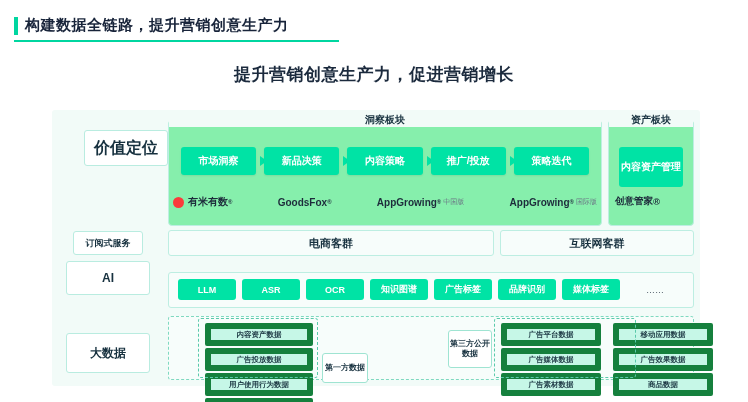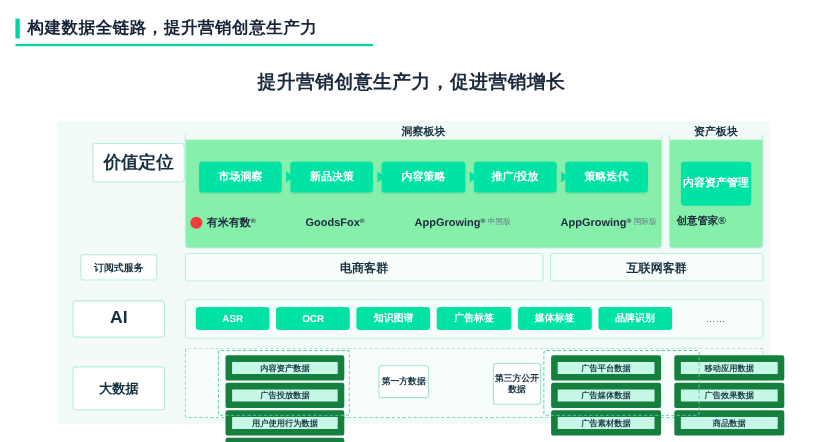--- a/index.html
+++ b/index.html
@@ -83,24 +83,24 @@
   #label-subscribe {
     left: 73px;
     top: 231px;
     width: 68px;
     height: 22px;
     font-size: 9px;
     font-weight: bold;
   }
   #label-ai {
     left: 66px;
-    top: 273px;
+    top: 261px;
     width: 82px;
     height: 32px;
-    font-size: 16px;
+    font-size: 12px;
   }
   #label-bigdata {
     left: 66px;
     top: 333px;
     width: 82px;
     height: 38px;
     font-size: 12px;
   }
   
   .panel {
@@ -352,24 +352,23 @@
     font-weight: bold;
     color: #17313f;
     display: flex;
     align-items: center;
     justify-content: center;
     text-align: center;
     line-height: 10px;
   }
   #party-first {
     left: 322px;
-    top: 332px;
+    top: 353px;
     width: 44px;
     height: 28px;
-    margin-left: 22px;
   }
   #party-third {
     left: 448px;
     top: 330px;
     width: 42px;
     height: 36px;
   }
 </style>
 </head>
 <body>
@@ -429,26 +428,27 @@
     <span>创意管家</span>
       <span class="sup">®</span>
   </div>
 </div>
 
 <div class="cust-box" id="cust-ecom">电商客群</div>
 <div class="cust-box" id="cust-internet">互联网客群</div>
 
 <div id="ai-band">
   <div class="ai-chips">
+    <div class="ai-chip">LLM</div>
     <div class="ai-chip">ASR</div>
     <div class="ai-chip">OCR</div>
     <div class="ai-chip">知识图谱</div>
     <div class="ai-chip">广告标签</div>
+    <div class="ai-chip">品牌识别</div>
     <div class="ai-chip">媒体标签</div>
-    <div class="ai-chip">品牌识别</div>
     <div class="ai-chip plain">……</div>
   </div>
 </div>
 
 <div id="bigdata-band">
   <div class="data-col data-wide data-group-left">
     <div class="data-pill">内容资产数据</div>
     <div class="data-pill">广告投放数据</div>
     <div class="data-pill">用户使用行为数据</div>
     <div class="data-pill">……</div>

